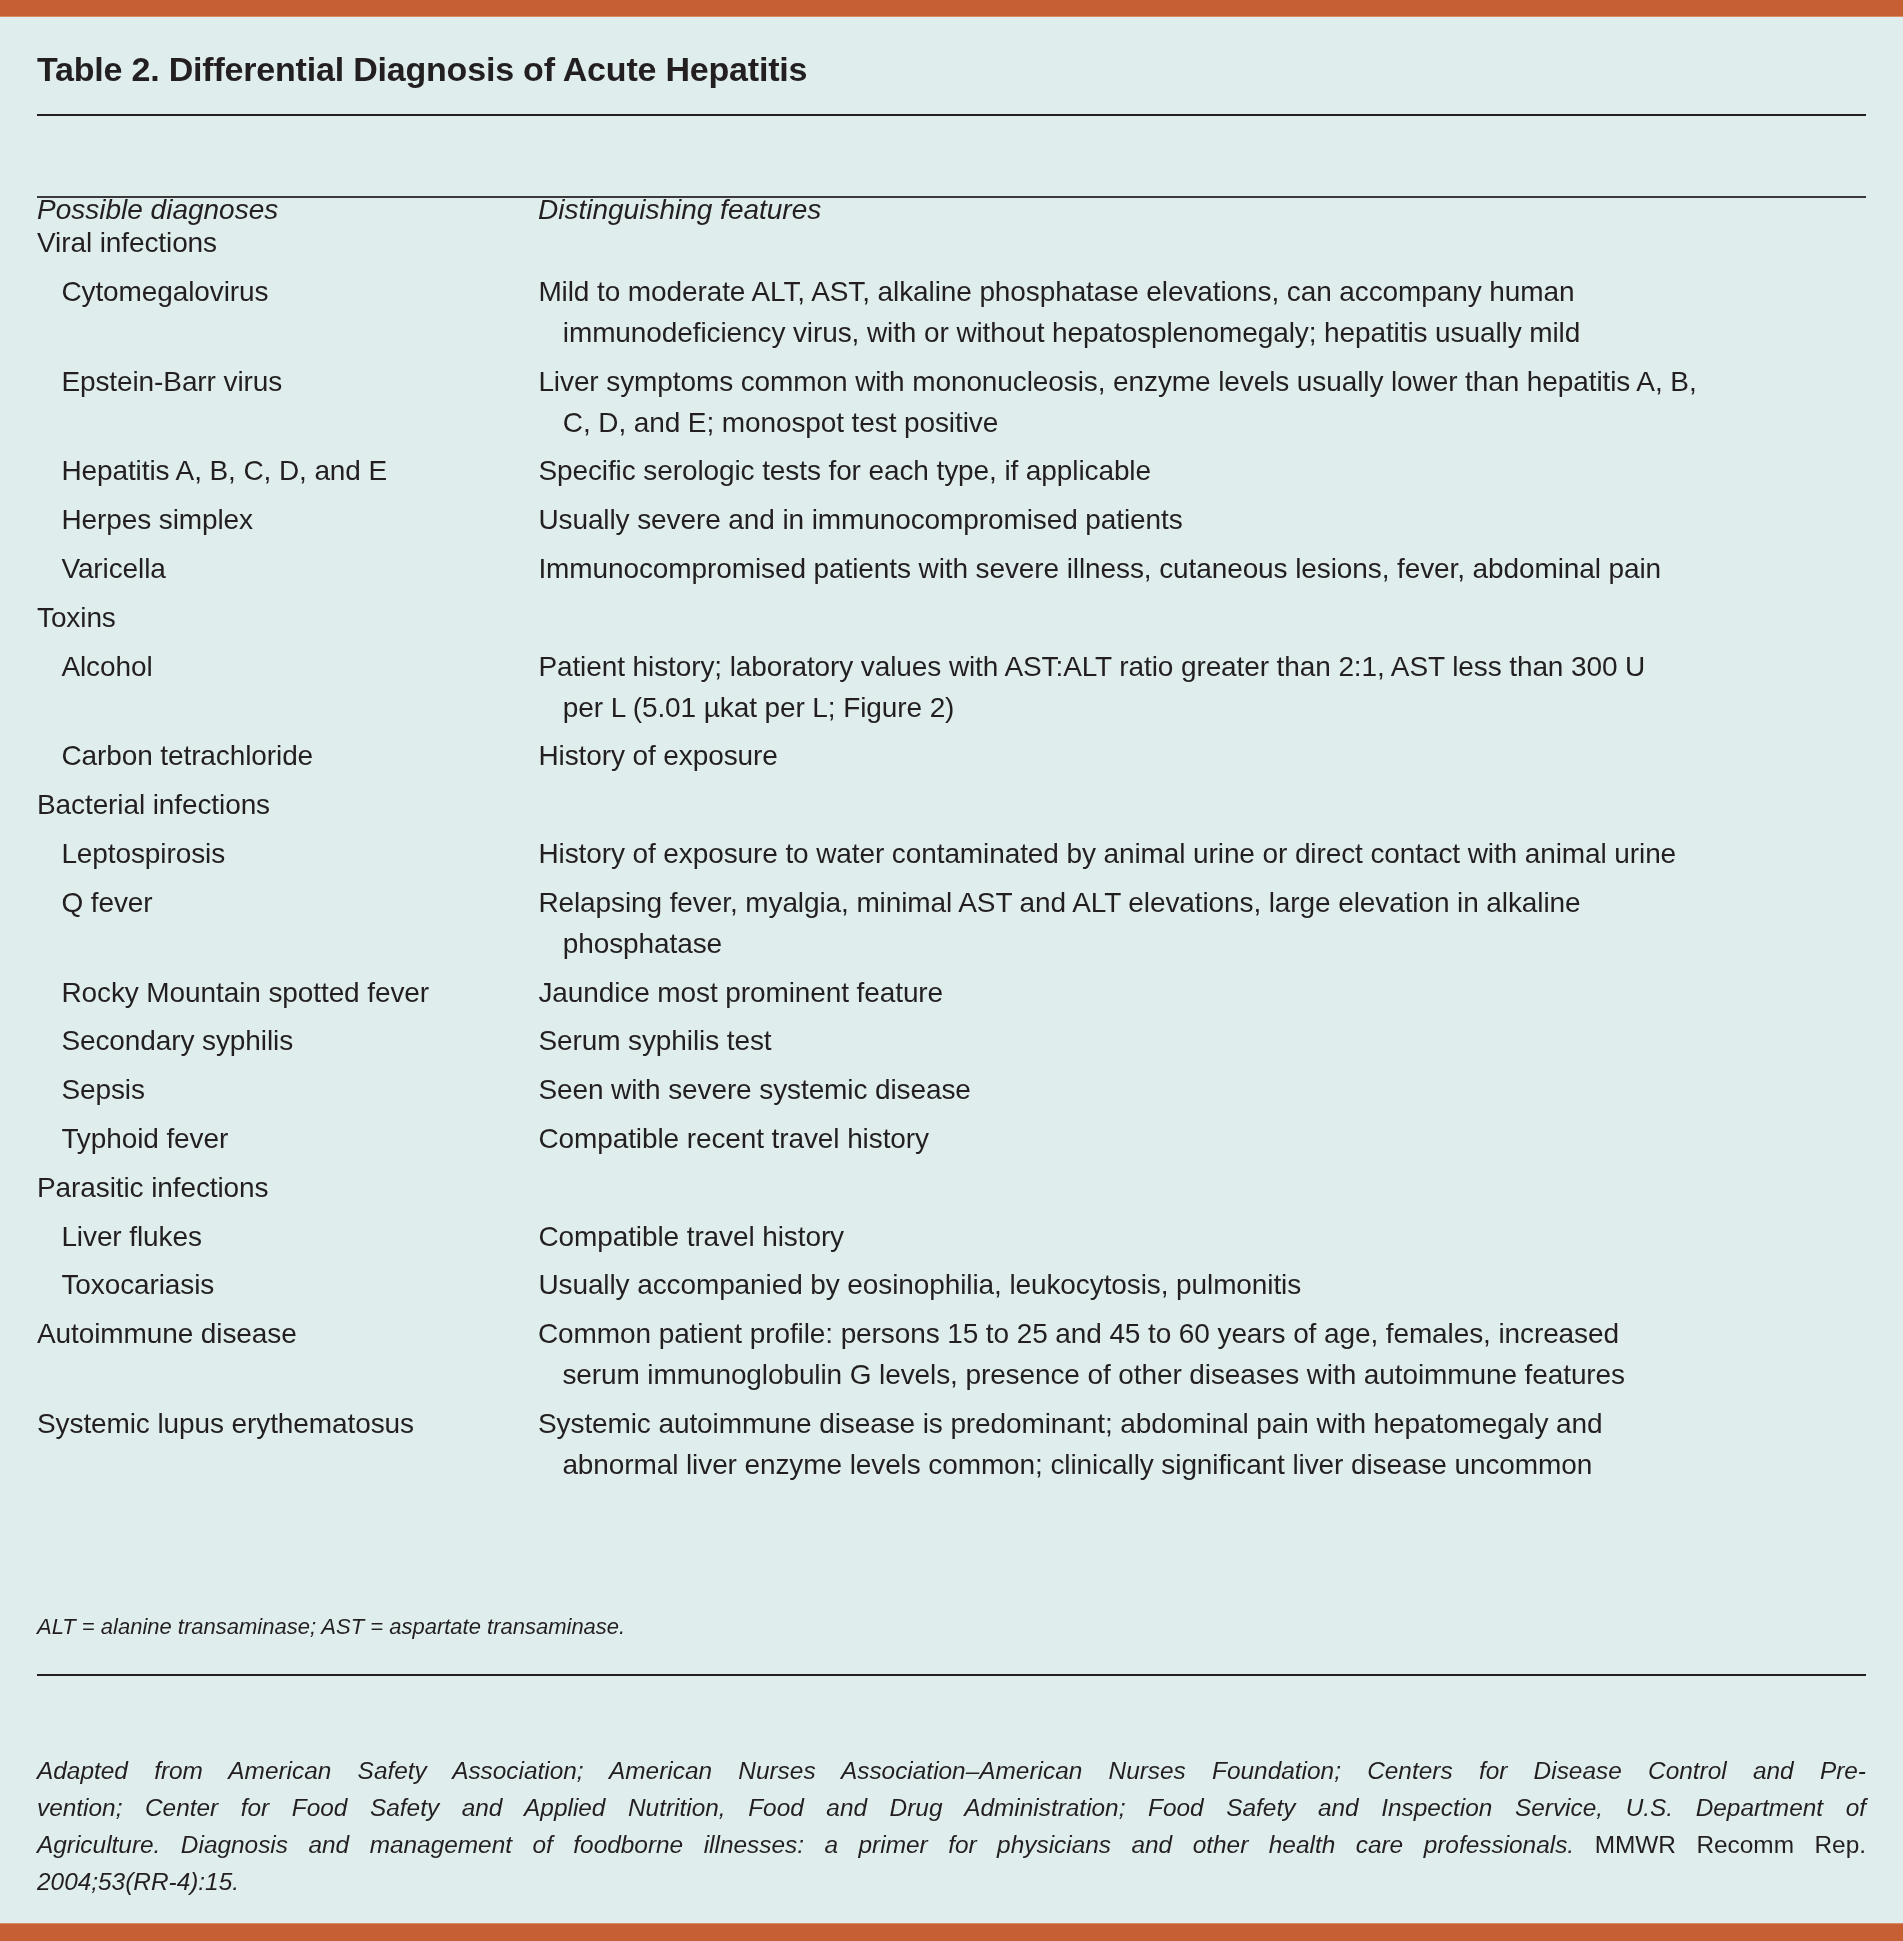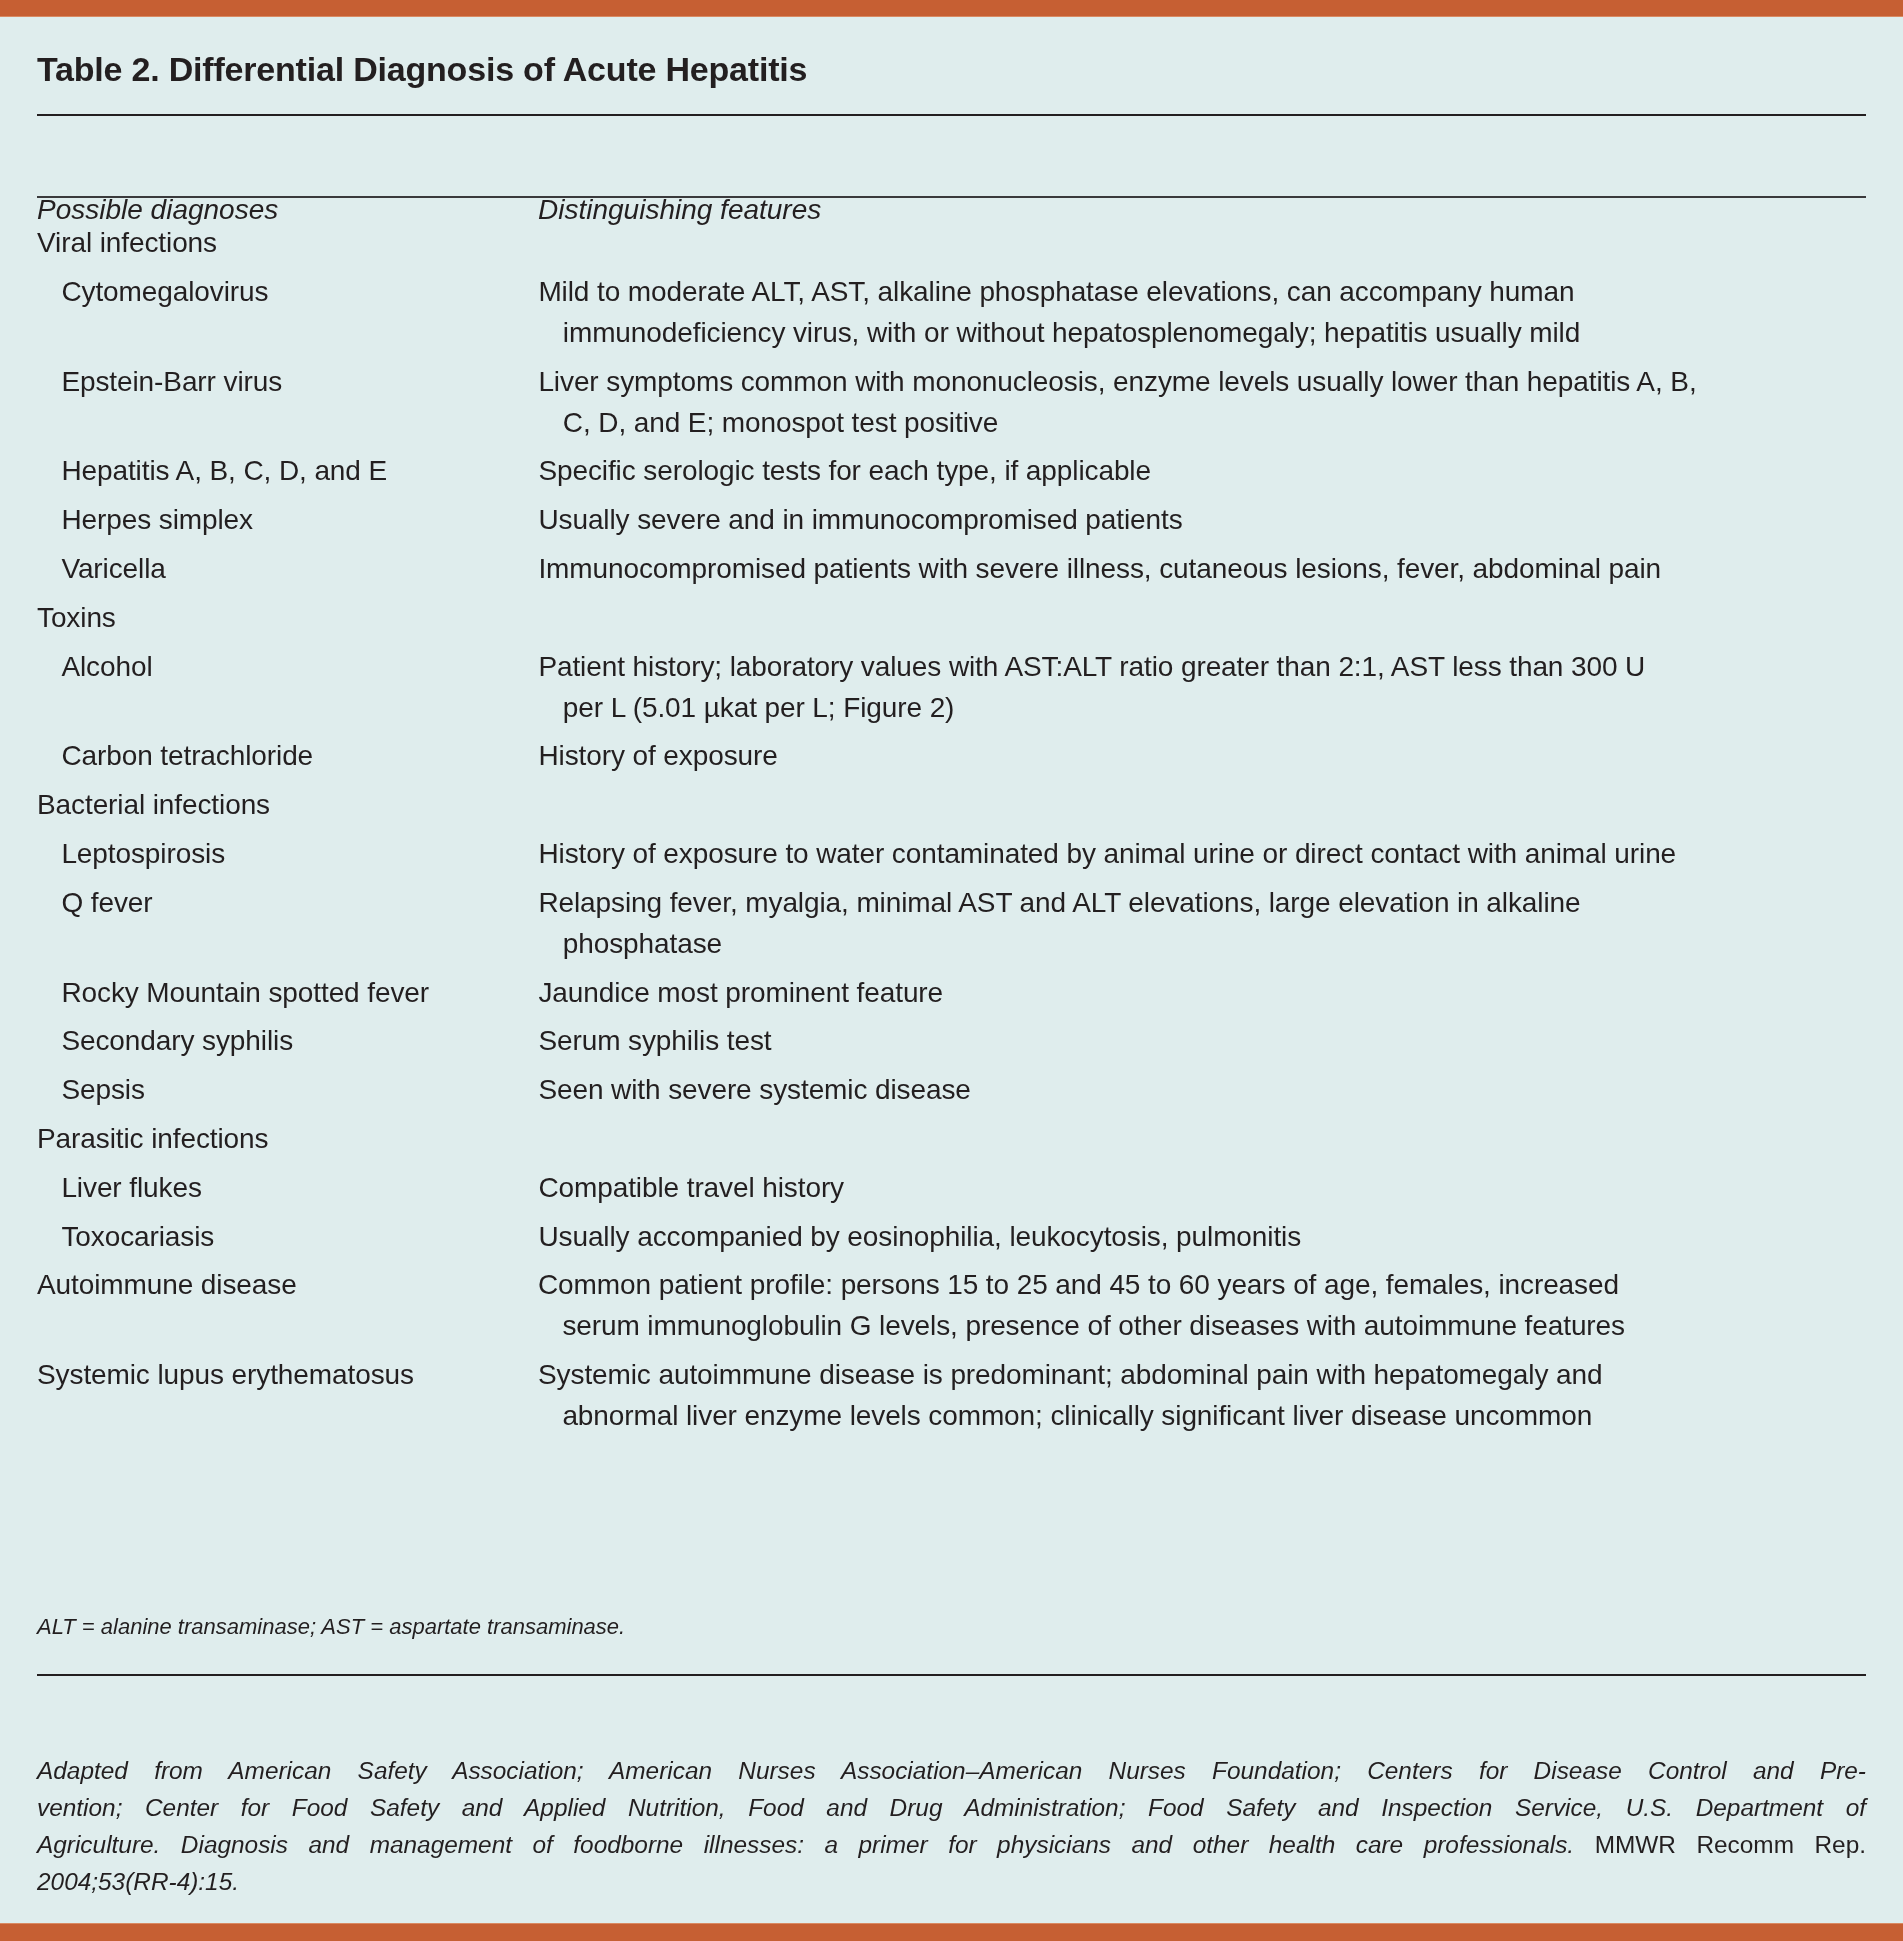--- a/index.html
+++ b/index.html
@@ -176,20 +176,28 @@
     </div>
     <div class="row">
       <div class="cell c-diag sub">
         <span class="ln">Sepsis</span>
       </div>
       <div class="cell c-feat">
         <span class="ln">Seen with severe systemic disease</span>
       </div>
     </div>
     <div class="row">
+      <div class="cell c-diag sub">
+        <span class="ln">Typhoid fever</span>
+      </div>
+      <div class="cell c-feat">
+        <span class="ln">Compatible recent travel history</span>
+      </div>
+    </div>
+    <div class="row">
       <div class="cell c-diag">
         <span class="ln">Parasitic infections</span>
       </div>
       <div class="cell c-feat"></div>
     </div>
     <div class="row">
       <div class="cell c-diag sub">
         <span class="ln">Liver flukes</span>
       </div>
       <div class="cell c-feat">

